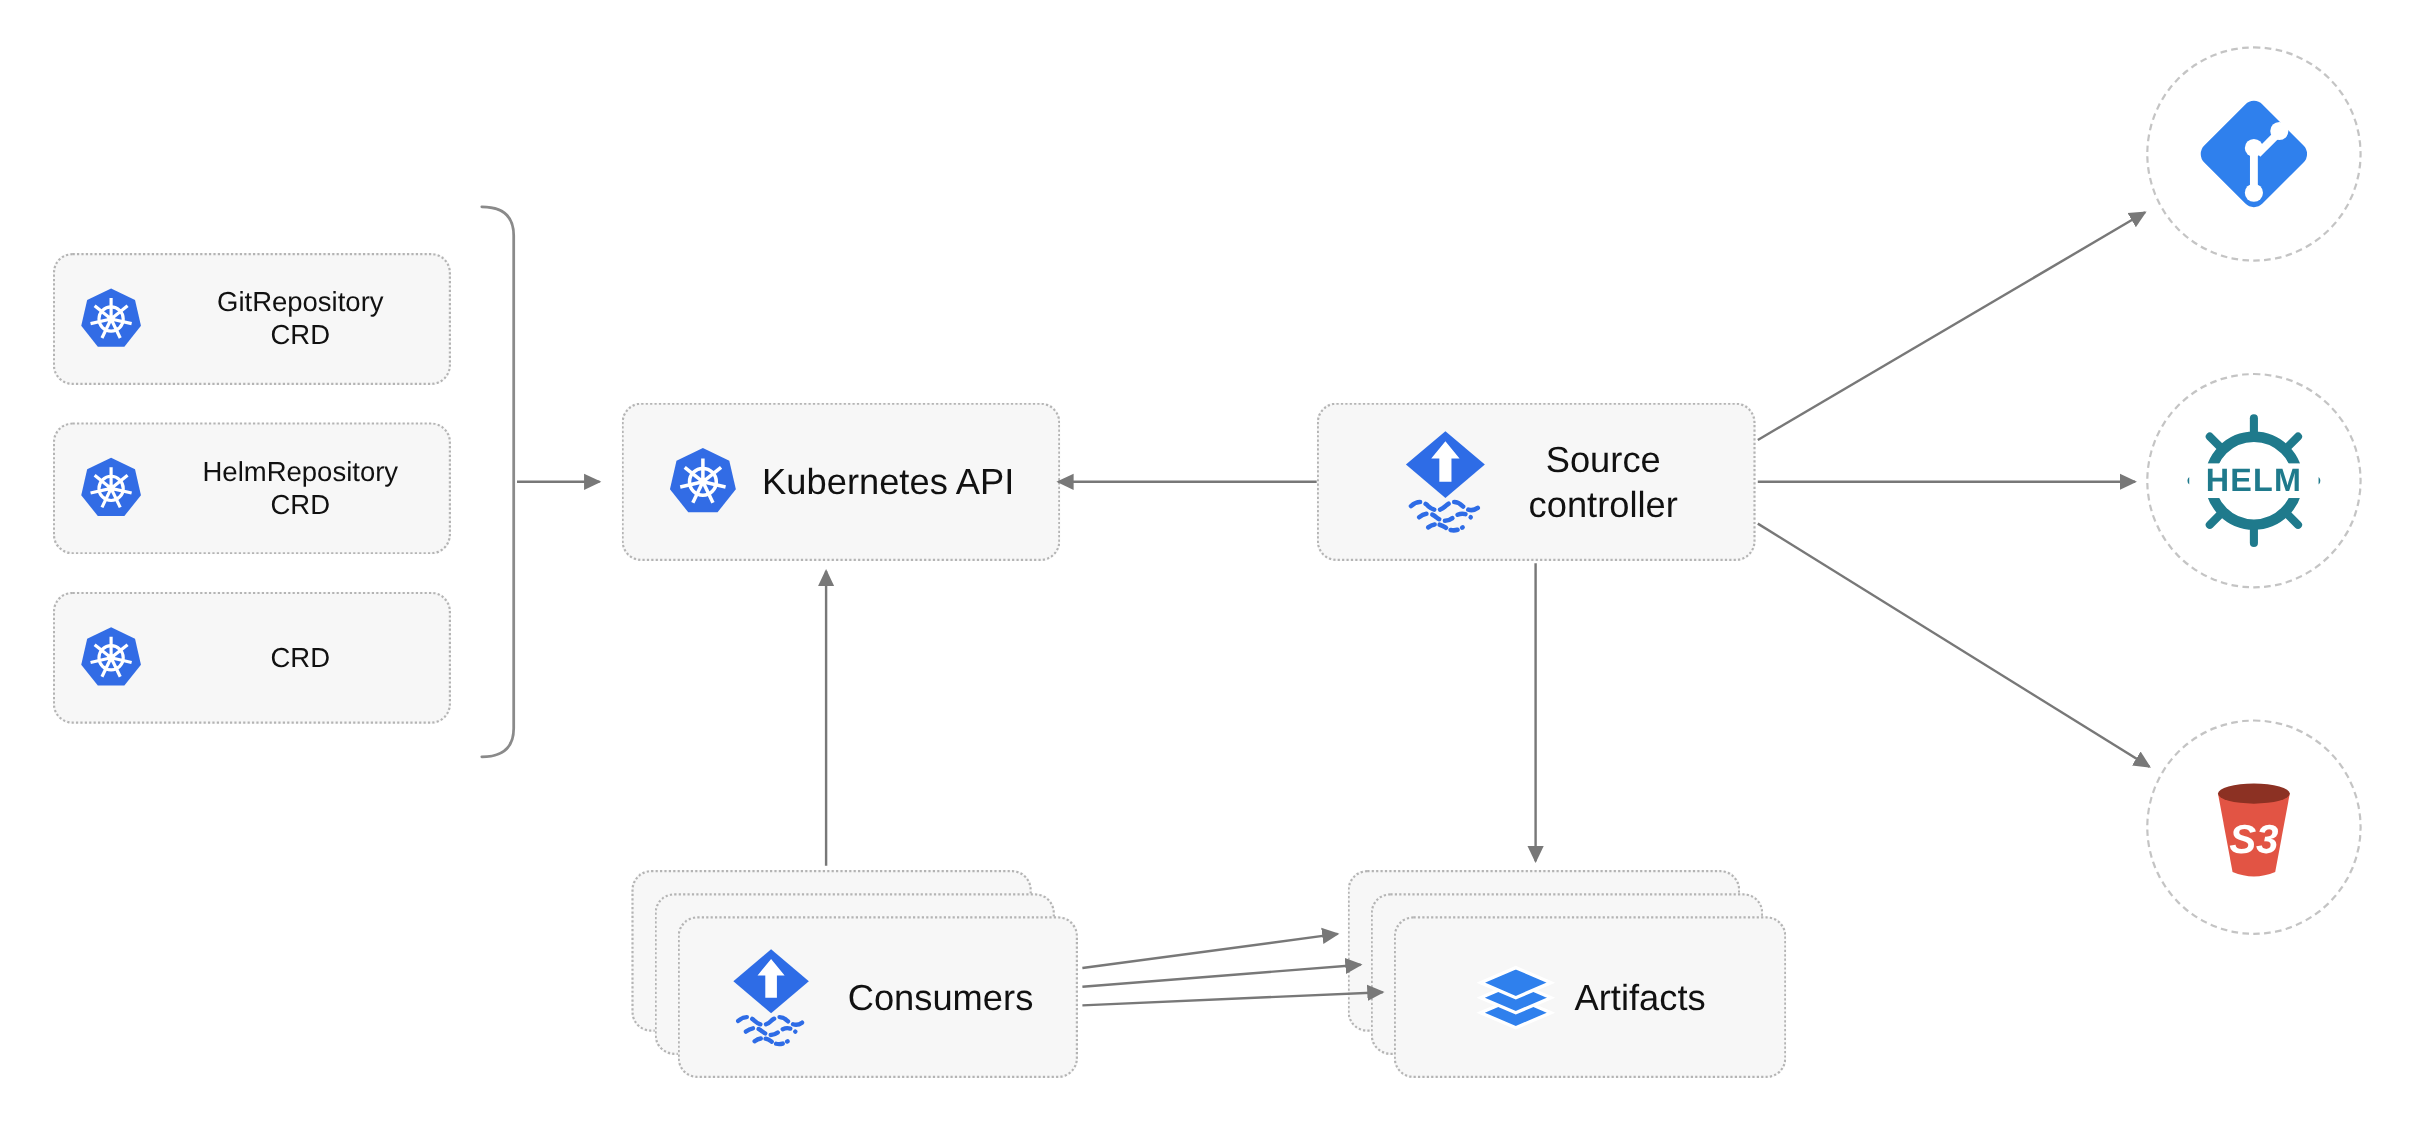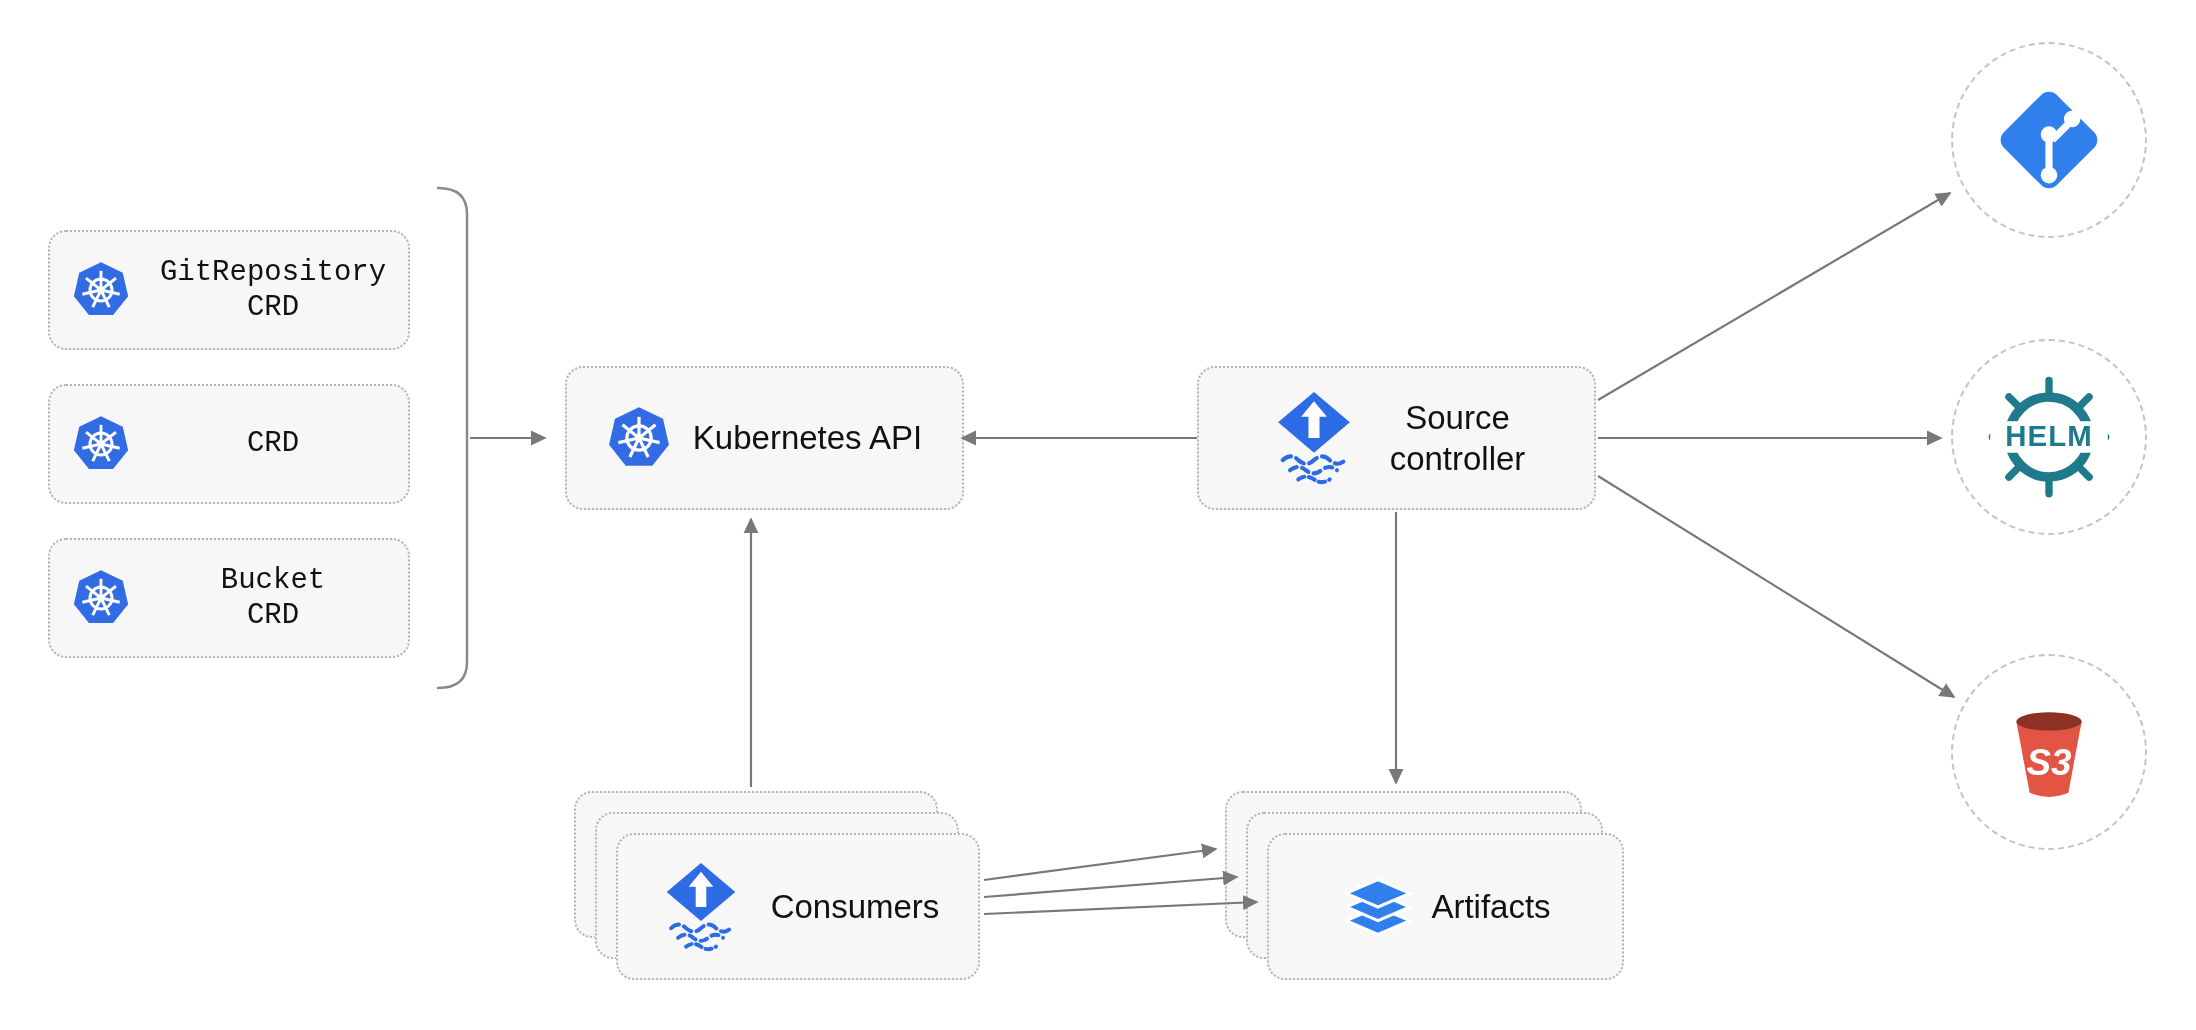--- a/index.html
+++ b/index.html
@@ -6,21 +6,21 @@
   #canvas{position:relative;width:2196px;height:1030px;background:#ffffff;
           font-family:"Liberation Sans",sans-serif;color:#111;overflow:hidden;}
 
   .node{position:absolute;background:#f7f7f7;border:2px dotted #b4b4b4;
         border-radius:18px;box-sizing:border-box;display:flex;align-items:center;}
 
   
   .crd{left:48px;width:362px;height:120px;padding-left:22px;gap:8px;}
   #crd-git{top:230px}#crd-helm{top:384px}#crd-bucket{top:538px}
   .crd .icon{width:58px;height:58px;flex:0 0 auto;}
-  .crd .lbl{flex:1;text-align:center;font-size:29px;line-height:1.22;font-family:Liberation Mono, monospace;}
+  .crd .lbl{flex:1;text-align:center;font-size:25px;line-height:1.22;}
   .lbl span{display:block;}
 
   
   #k8s-api{left:565px;top:366px;width:399px;height:144px;justify-content:center;gap:22px;}
   #k8s-api .icon{width:64px;height:64px;}
   #k8s-api .one{font-size:33px;}
 
   #src-ctrl{left:1197px;top:366px;width:399px;height:144px;justify-content:center;gap:30px;}
   #src-ctrl .icon{width:92px;height:100px;}
   #src-ctrl .lbl{text-align:center;font-size:33px;line-height:1.25;}
@@ -135,30 +135,30 @@
       <span>GitRepository</span>
       <span>CRD</span>
     </div>
   </div>
 
   <div class="node crd" id="crd-helm">
     <svg class="icon">
         <use href="#sym-k8s"></use>
       </svg>
     <div class="lbl">
+      <span>HelmRepository</span>
       <span>CRD</span>
     </div>
   </div>
 
   <div class="node crd" id="crd-bucket">
     <svg class="icon">
         <use href="#sym-k8s"></use>
       </svg>
     <div class="lbl">
-      <span>Bucket</span>
       <span>CRD</span>
     </div>
   </div>
 
   <div class="node" id="k8s-api">
     <svg class="icon">
         <use href="#sym-k8s"></use>
       </svg>
     <span class="one">Kubernetes API</span>
   </div>

